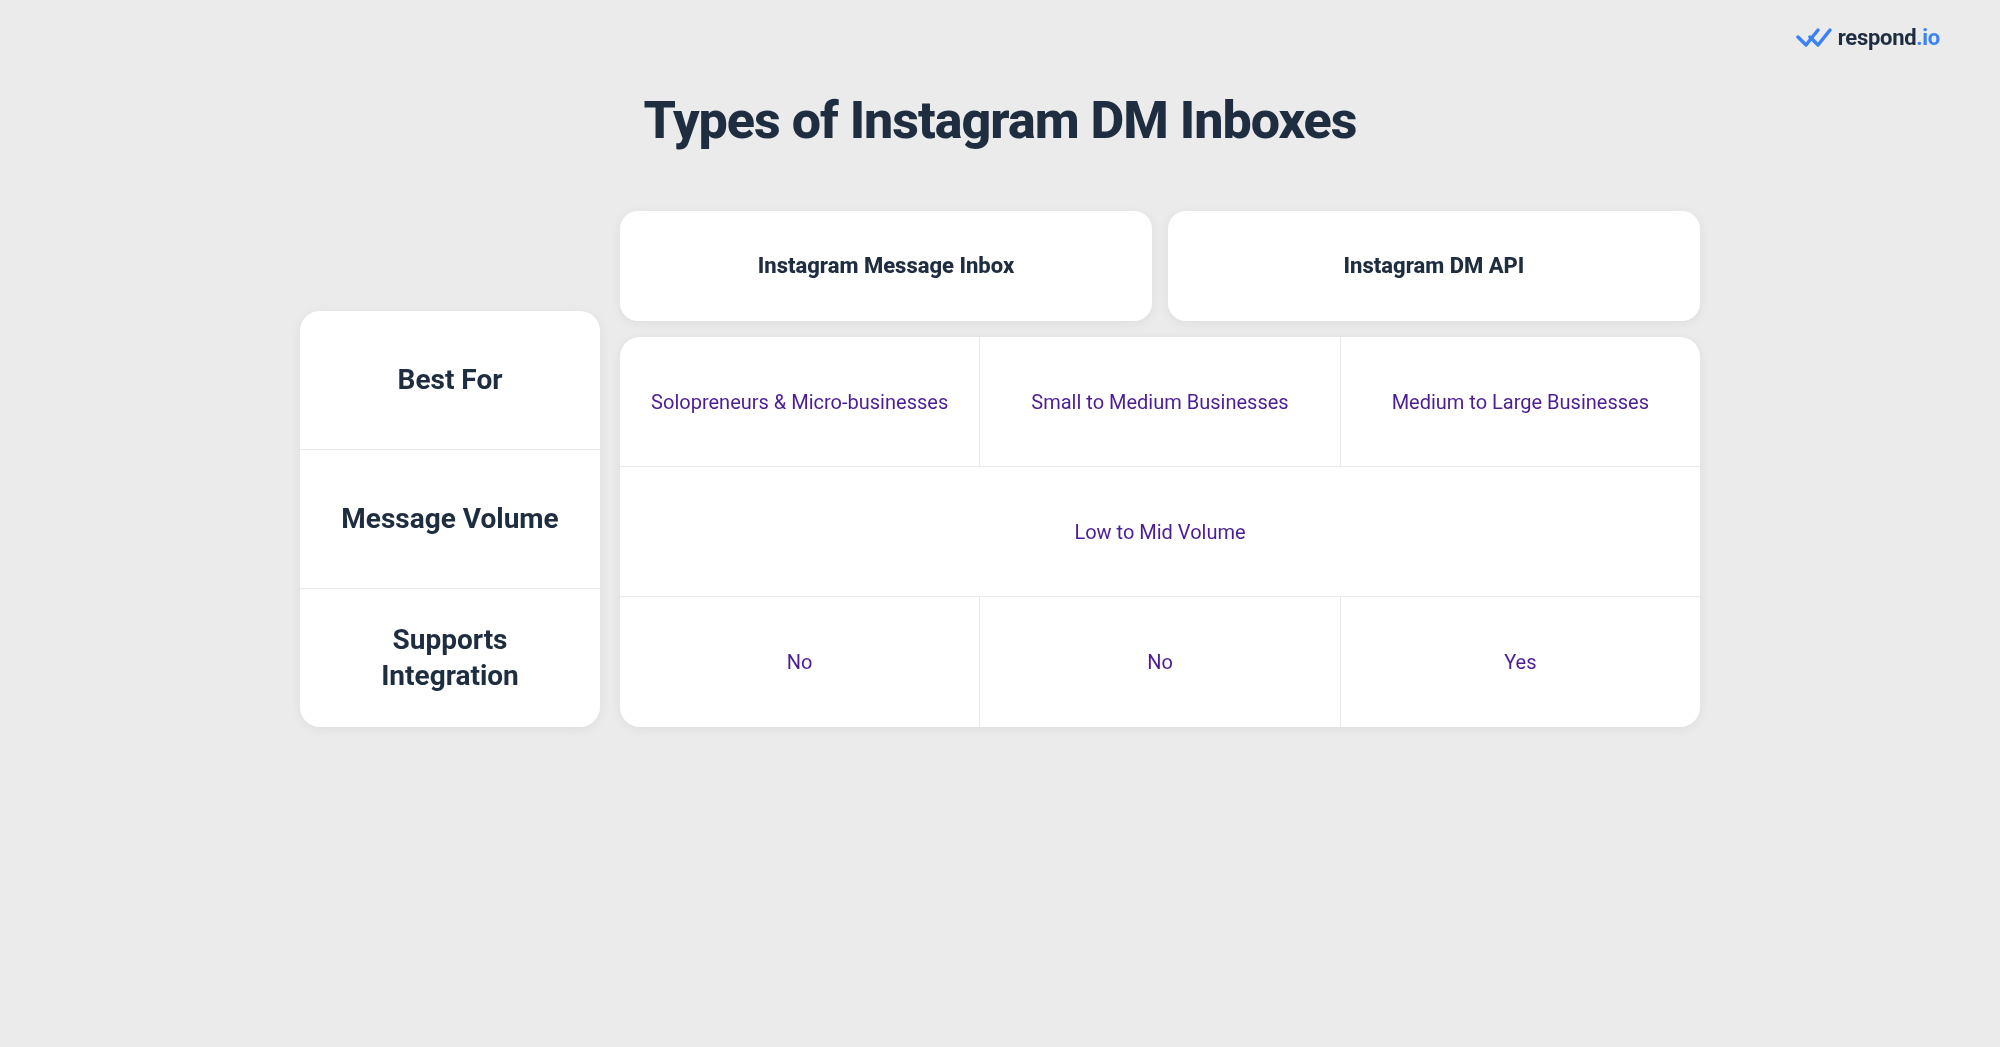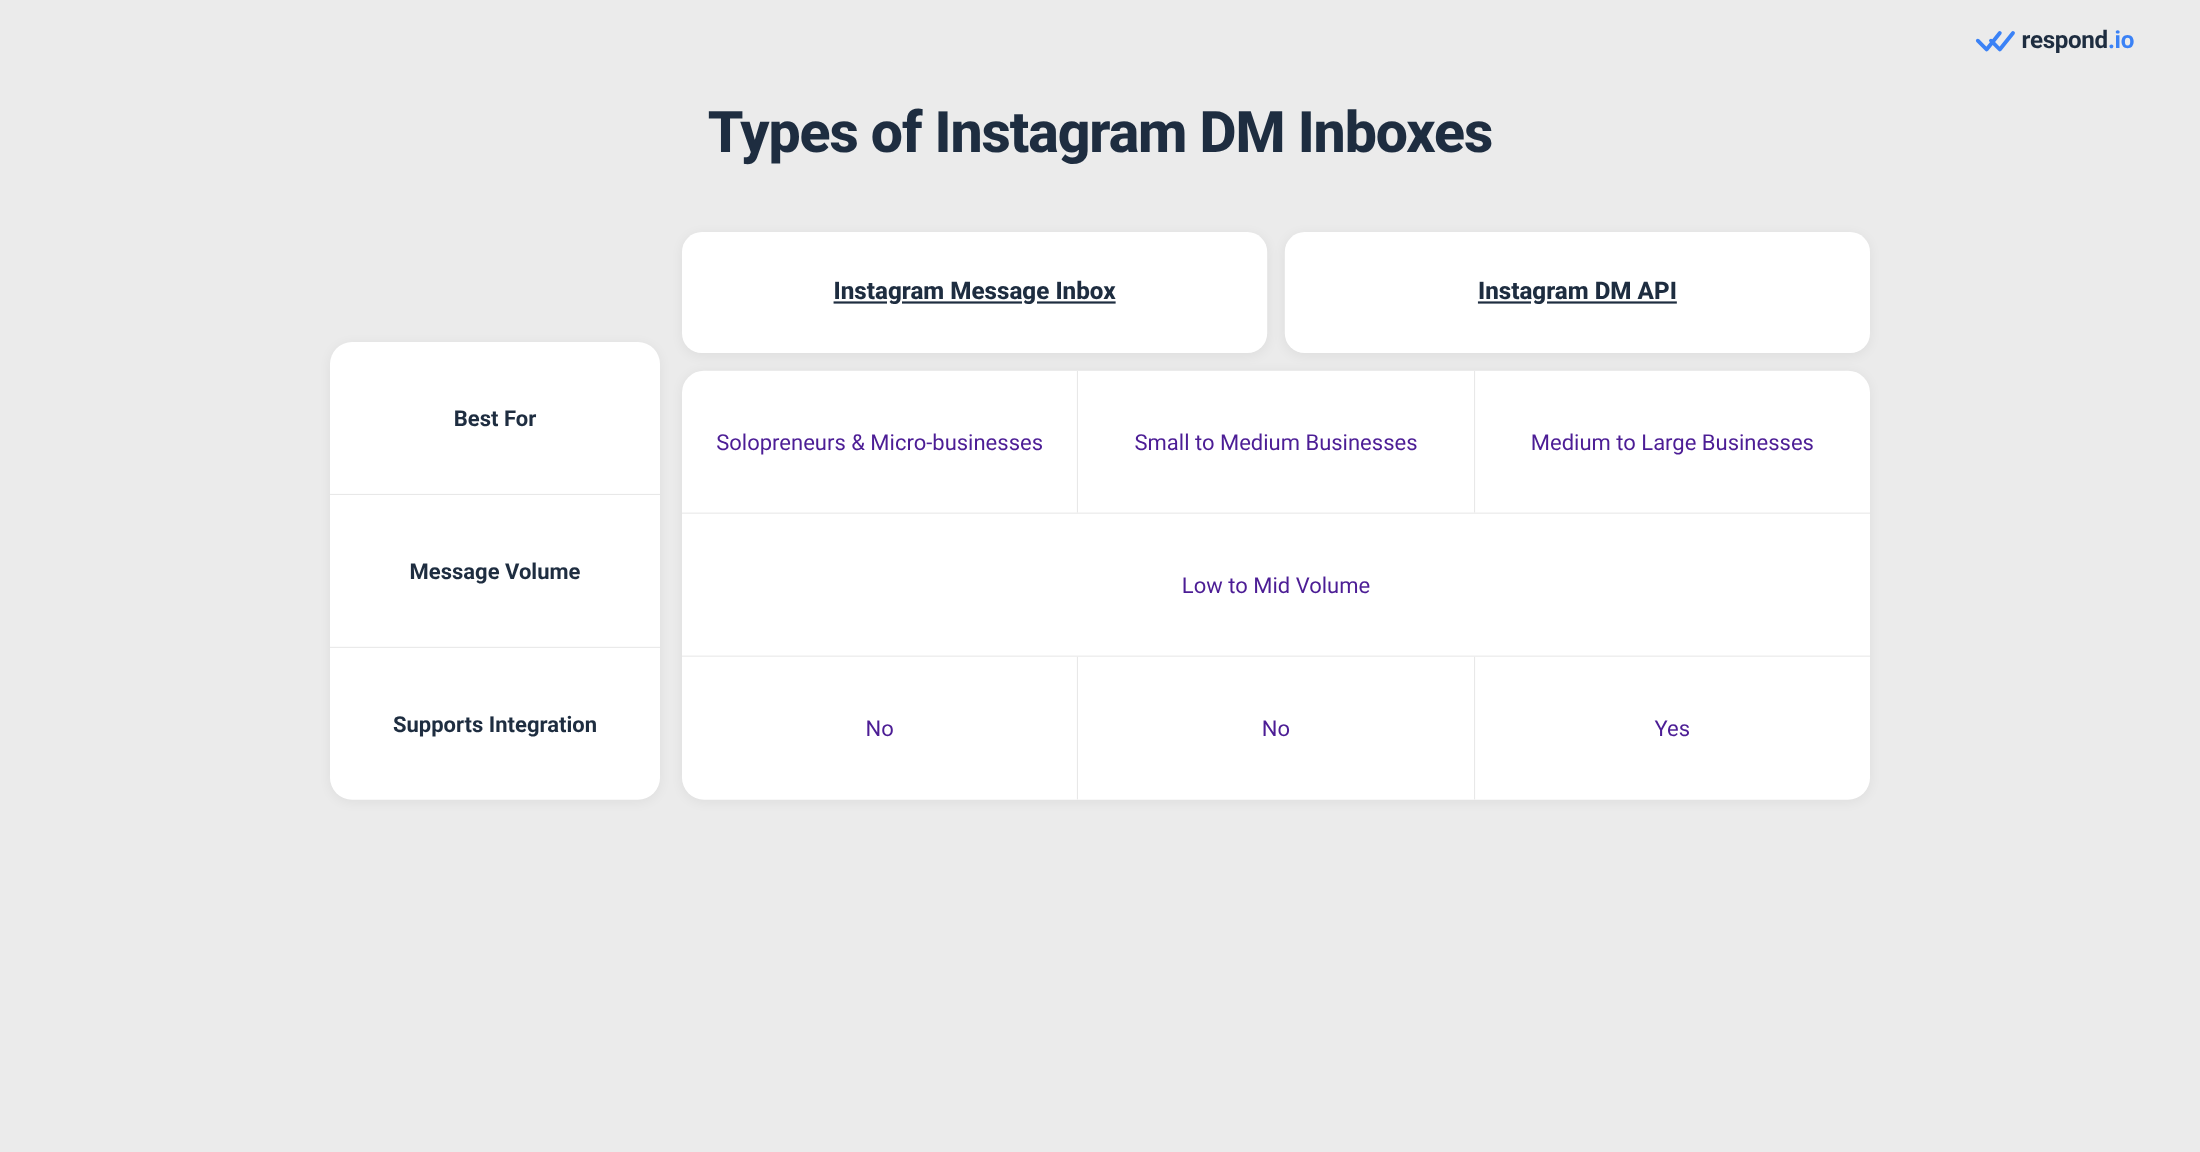--- a/index.html
+++ b/index.html
@@ -66,21 +66,21 @@
       padding: 40px 30px;
       border-bottom: 1px solid #e8e8e8;
       min-height: 130px;
     }
 
     .label-cell:last-child {
       border-bottom: none;
     }
 
     .label-text {
-      font-size: 20px;
+      font-size: 28px;
       font-weight: 700;
       color: #1e2d40;
       text-align: center;
       line-height: 1.3;
     }
 
     
     .data-cols-wrapper {
       flex: 1;
       display: flex;
@@ -107,21 +107,20 @@
       box-shadow: 0 2px 12px rgba(0,0,0,0.06);
       min-height: 110px;
     }
 
     .header-cell-text {
       font-size: 22px;
       font-weight: 800;
       color: #1e2d40;
       text-align: center;
       line-height: 1.3;
-      text-decoration: underline;
     }
 
     
     .data-rows {
       display: flex;
       flex-direction: column;
       background: #ffffff;
       border-radius: 20px;
       box-shadow: 0 2px 12px rgba(0,0,0,0.06);
       overflow: hidden;

